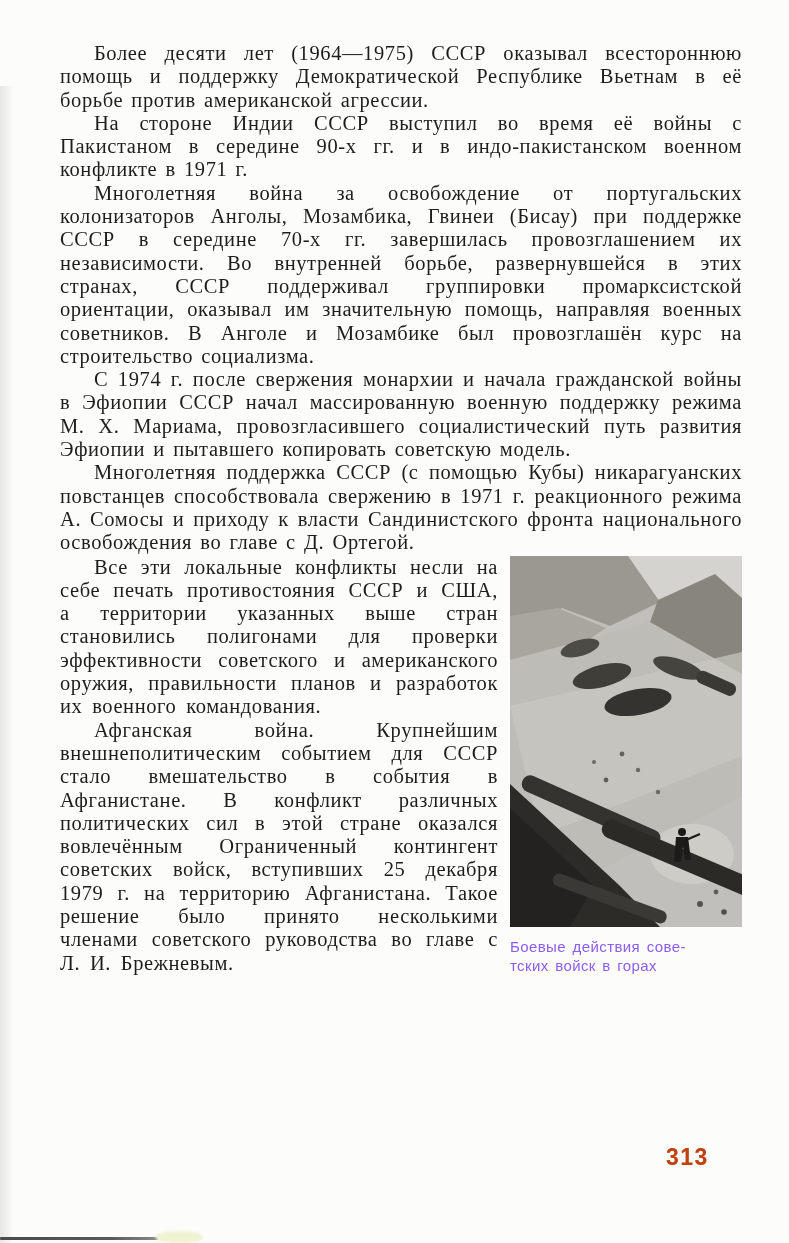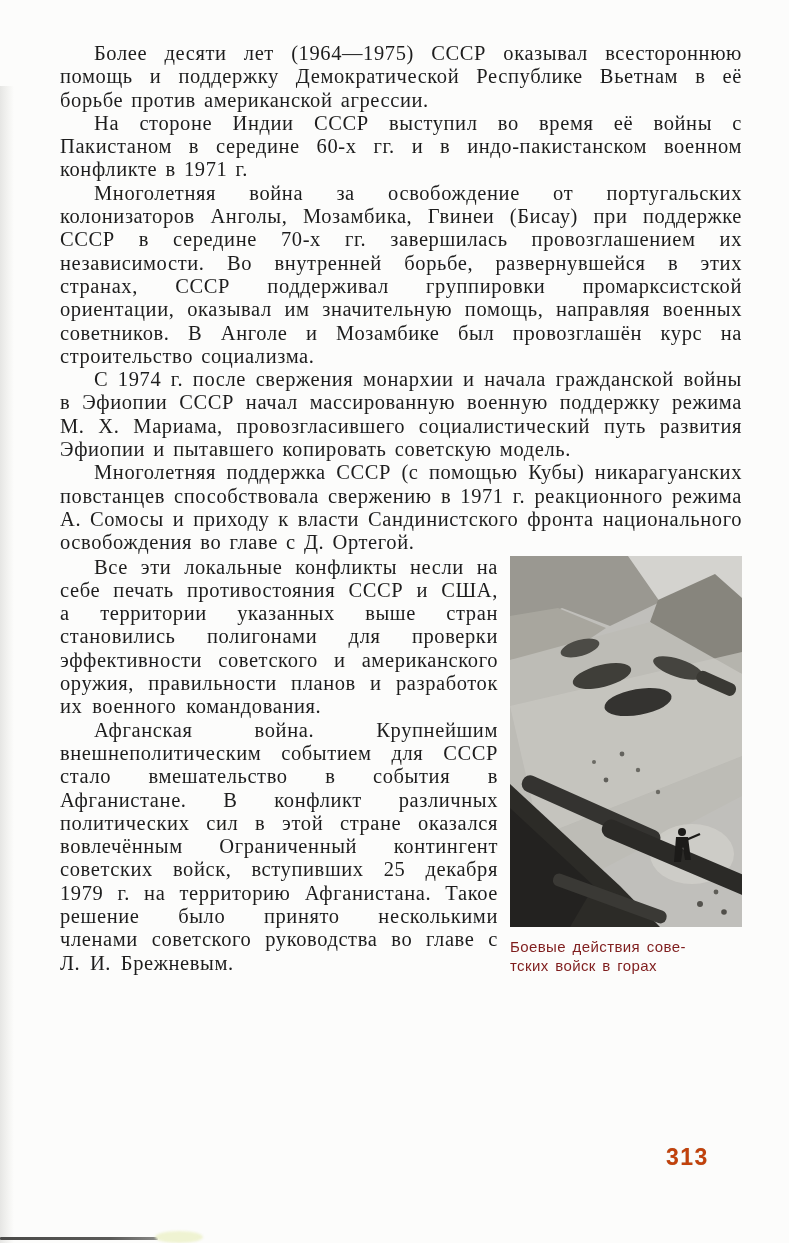--- a/index.html
+++ b/index.html
@@ -64,21 +64,21 @@
     height: 371px;
     line-height: 0;
   }
   .photo-caption {
     margin-top: 10px;
     font-family: "Liberation Sans", sans-serif;
     font-size: 15px;
     line-height: 19.5px;
     letter-spacing: 0.4px;
     word-spacing: 2px;
-    color: #7f1d1d;
+    color: #8b5cf6;
     text-indent: 0;
   }
   .photo-caption span { display: block; }
   .page-number {
     position: absolute;
     left: 666px;
     top: 1144px;
     font-family: "Liberation Sans", sans-serif;
     font-size: 23px;
     font-weight: bold;
@@ -109,21 +109,21 @@
 </head>
 <body>
 
 <div class="page">
 
   <div class="gutter-shadow"></div>
 
   <div class="text-block">
 
     <p>Более десяти лет (1964—1975) СССР оказывал всестороннюю помощь и поддержку Демократической Республике Вьетнам в её борьбе против американской агрессии.</p>
-    <p>На стороне Индии СССР выступил во время её войны с Пакистаном в середине 60-х гг. и в индо-пакистанском военном конфликте в 1971 г.</p>
+    <p>На стороне Индии СССР выступил во время её войны с Пакистаном в середине 90-х гг. и в индо-пакистанском военном конфликте в 1971 г.</p>
     <p>Многолетняя война за освобождение от португальских колонизаторов Анголы, Мозамбика, Гвинеи (Бисау) при поддержке СССР в середине 70-х гг. завершилась провозглашением их независимости. Во внутренней борьбе, развернувшейся в этих странах, СССР поддерживал группировки промарксистской ориентации, оказывал им значительную помощь, направляя военных советников. В Анголе и Мозамбике был провозглашён курс на строительство социализма.</p>
     <p>С 1974 г. после свержения монархии и начала гражданской войны в Эфиопии СССР начал массированную военную поддержку режима М. Х. Мариама, провозгласившего социалистический путь развития Эфиопии и пытавшего копировать советскую модель.</p>
     <p>Многолетняя поддержка СССР (с помощью Кубы) никарагуанских повстанцев способствовала свержению в 1971 г. реакционного режима А. Сомосы и приходу к власти Сандинистского фронта национального освобождения во главе с Д. Ортегой.</p>
 
     <div class="columns">
 
       <div class="left-col">
         <p>Все эти локальные конфликты несли на себе печать противостояния СССР и США, а территории указанных выше стран становились полигонами для проверки эффективности советского и американского оружия, правильности планов и разработок их военного командования.</p>
         <p><span class="bold-lead">Афганская война.</span><span> Крупнейшим внешнеполитическим событием для СССР стало вмешательство в события в Афганистане. В конфликт различных политических сил в этой стране оказался вовлечённым Ограниченный контингент советских войск, вступивших 25 декабря 1979 г. на территорию Афганистана. Такое решение было принято несколькими членами советского руководства во главе с Л. И. Брежневым.</span></p>
       </div>

